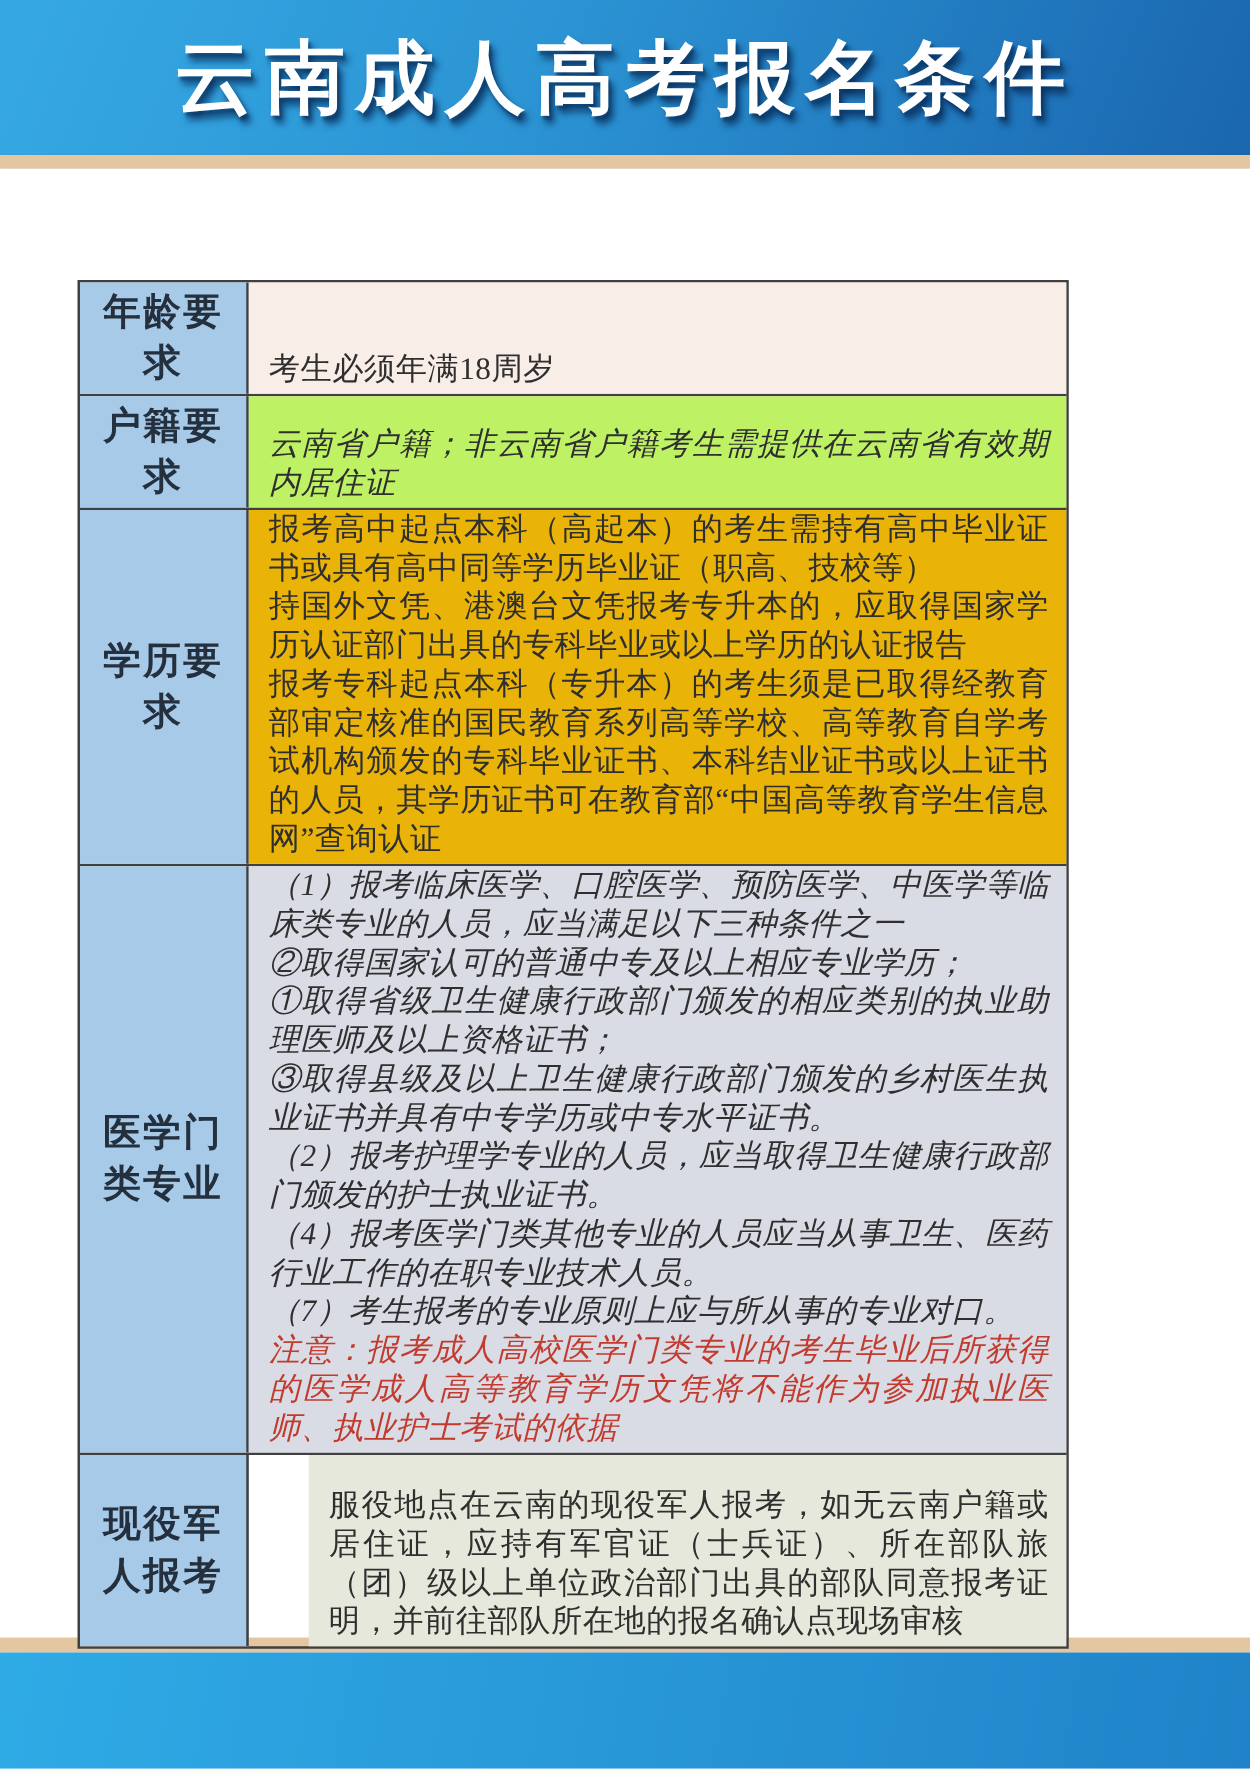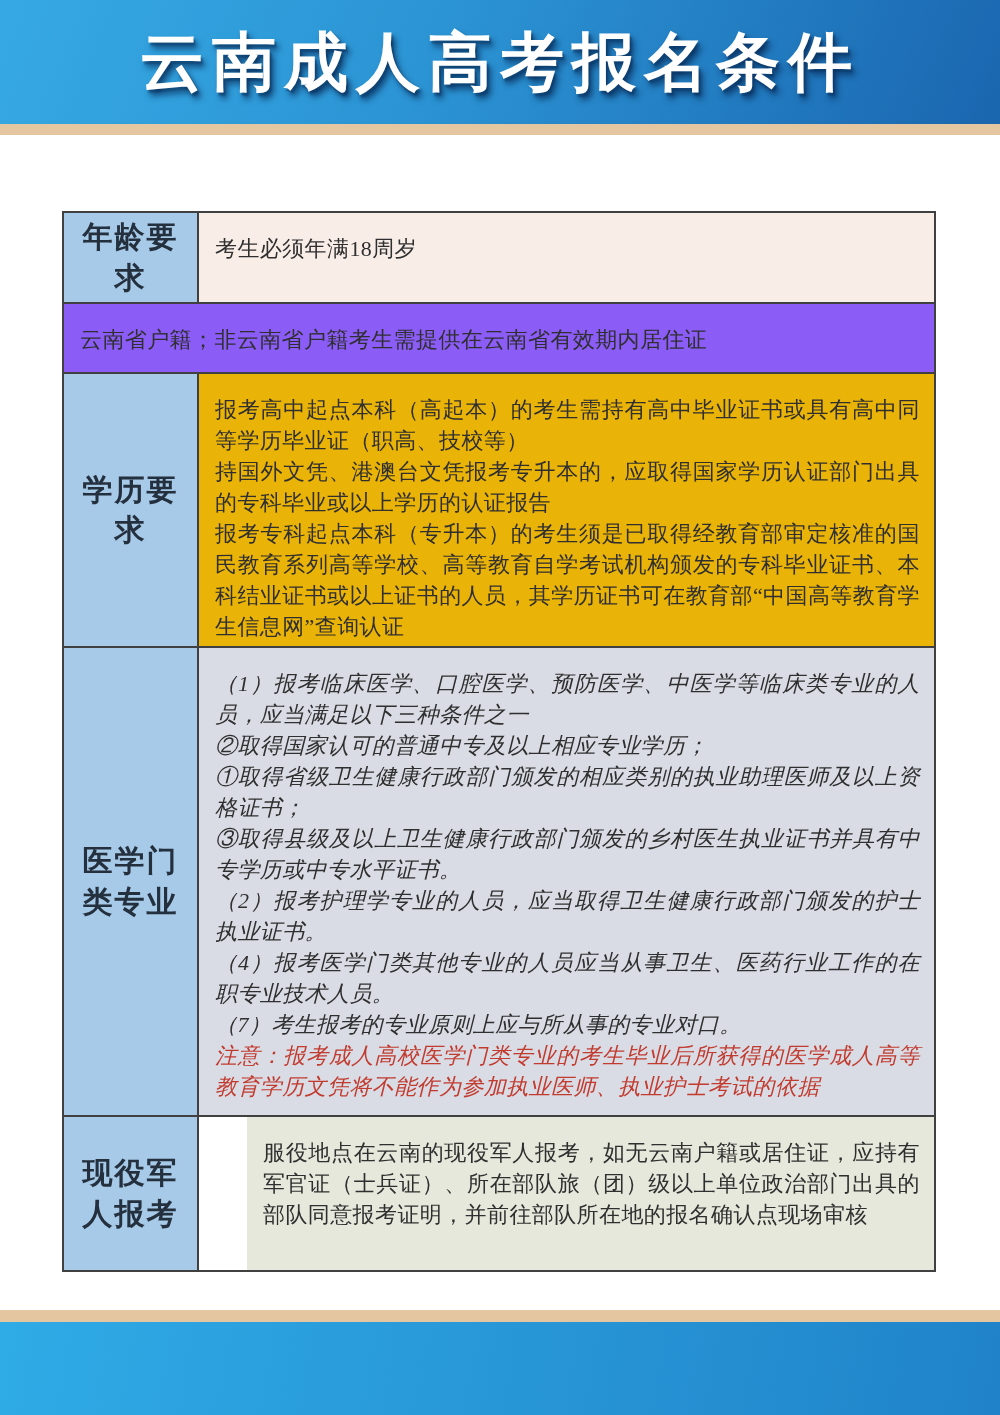--- a/index.html
+++ b/index.html
@@ -38,22 +38,22 @@
   }
   .divider.bottom{flex:0 0 12px;height:12px;box-shadow:0 -1px 2px rgba(120,90,50,.3);}
   
   .content{
     flex:1 1 auto;
     background:#ffffff;
     position:relative;
   }
   .reg-table{
     position:absolute;
-    left:62px;top:76px;
-    width:874px;
+    left:62px;top:89px;
+    width:793px;
     border:2px solid var(--border,#404040);
     box-sizing:border-box;
   }
   .reg-row{
     display:flex;
     border-bottom:2px solid var(--border,#404040);
     box-sizing:border-box;
   }
   .reg-row:last-child{border-bottom:none;}
   .label-cell{
@@ -66,23 +66,23 @@
     font-size:30px;
     font-weight:bold;
     letter-spacing:2px;
     color:#24303d;
     padding:4px 10px;
     line-height:1.35;
   }
   .content-cell{
     flex:1 1 auto;
     box-sizing:border-box;
-    display:flex;flex-direction:column;justify-content:flex-start;
-    padding:20px 14px 4px 16px;
-    font-size:22px;
+    display:flex;flex-direction:column;justify-content:flex-end;
+    padding:0 14px 4px 16px;
+    font-size:25px;
     line-height:31px;
     letter-spacing:0.4px;
     color:var(--body-text,#2f2f2f);
     text-align:justify;
   }
   .content-cell p{margin:0;}
   .content-cell p.warning{color:var(--warning,#c23b2f);}
   
   .row-age{min-height:74px;}
   .row-residency{min-height:70px;}
@@ -108,21 +108,22 @@
 
   <main class="content">
     <div class="reg-table" id="reg-table">
         <div class="reg-row row-age">
           <div class="label-cell">年龄要求</div>
           <div class="content-cell" style="background: rgb(249, 237, 232);">
             <p>考生必须年满18周岁</p>
           </div>
         </div>
         <div class="reg-row row-residency">
-          <div class="content-cell" style="background: #8b5cf6;">
+          <div class="label-cell">户籍要求</div>
+          <div class="content-cell" style="background: #bef264; font-style: italic;">
             <p>云南省户籍；非云南省户籍考生需提供在云南省有效期内居住证</p>
           </div>
         </div>
         <div class="reg-row row-education">
           <div class="label-cell">学历要求</div>
           <div class="content-cell" style="background: #eab308;">
             <p>报考高中起点本科（高起本）的考生需持有高中毕业证书或具有高中同等学历毕业证（职高、技校等）</p>
             <p>持国外文凭、港澳台文凭报考专升本的，应取得国家学历认证部门出具的专科毕业或以上学历的认证报告</p>
             <p>报考专科起点本科（专升本）的考生须是已取得经教育部审定核准的国民教育系列高等学校、高等教育自学考试机构颁发的专科毕业证书、本科结业证书或以上证书的人员，其学历证书可在教育部“中国高等教育学生信息网”查询认证</p>
           </div>

